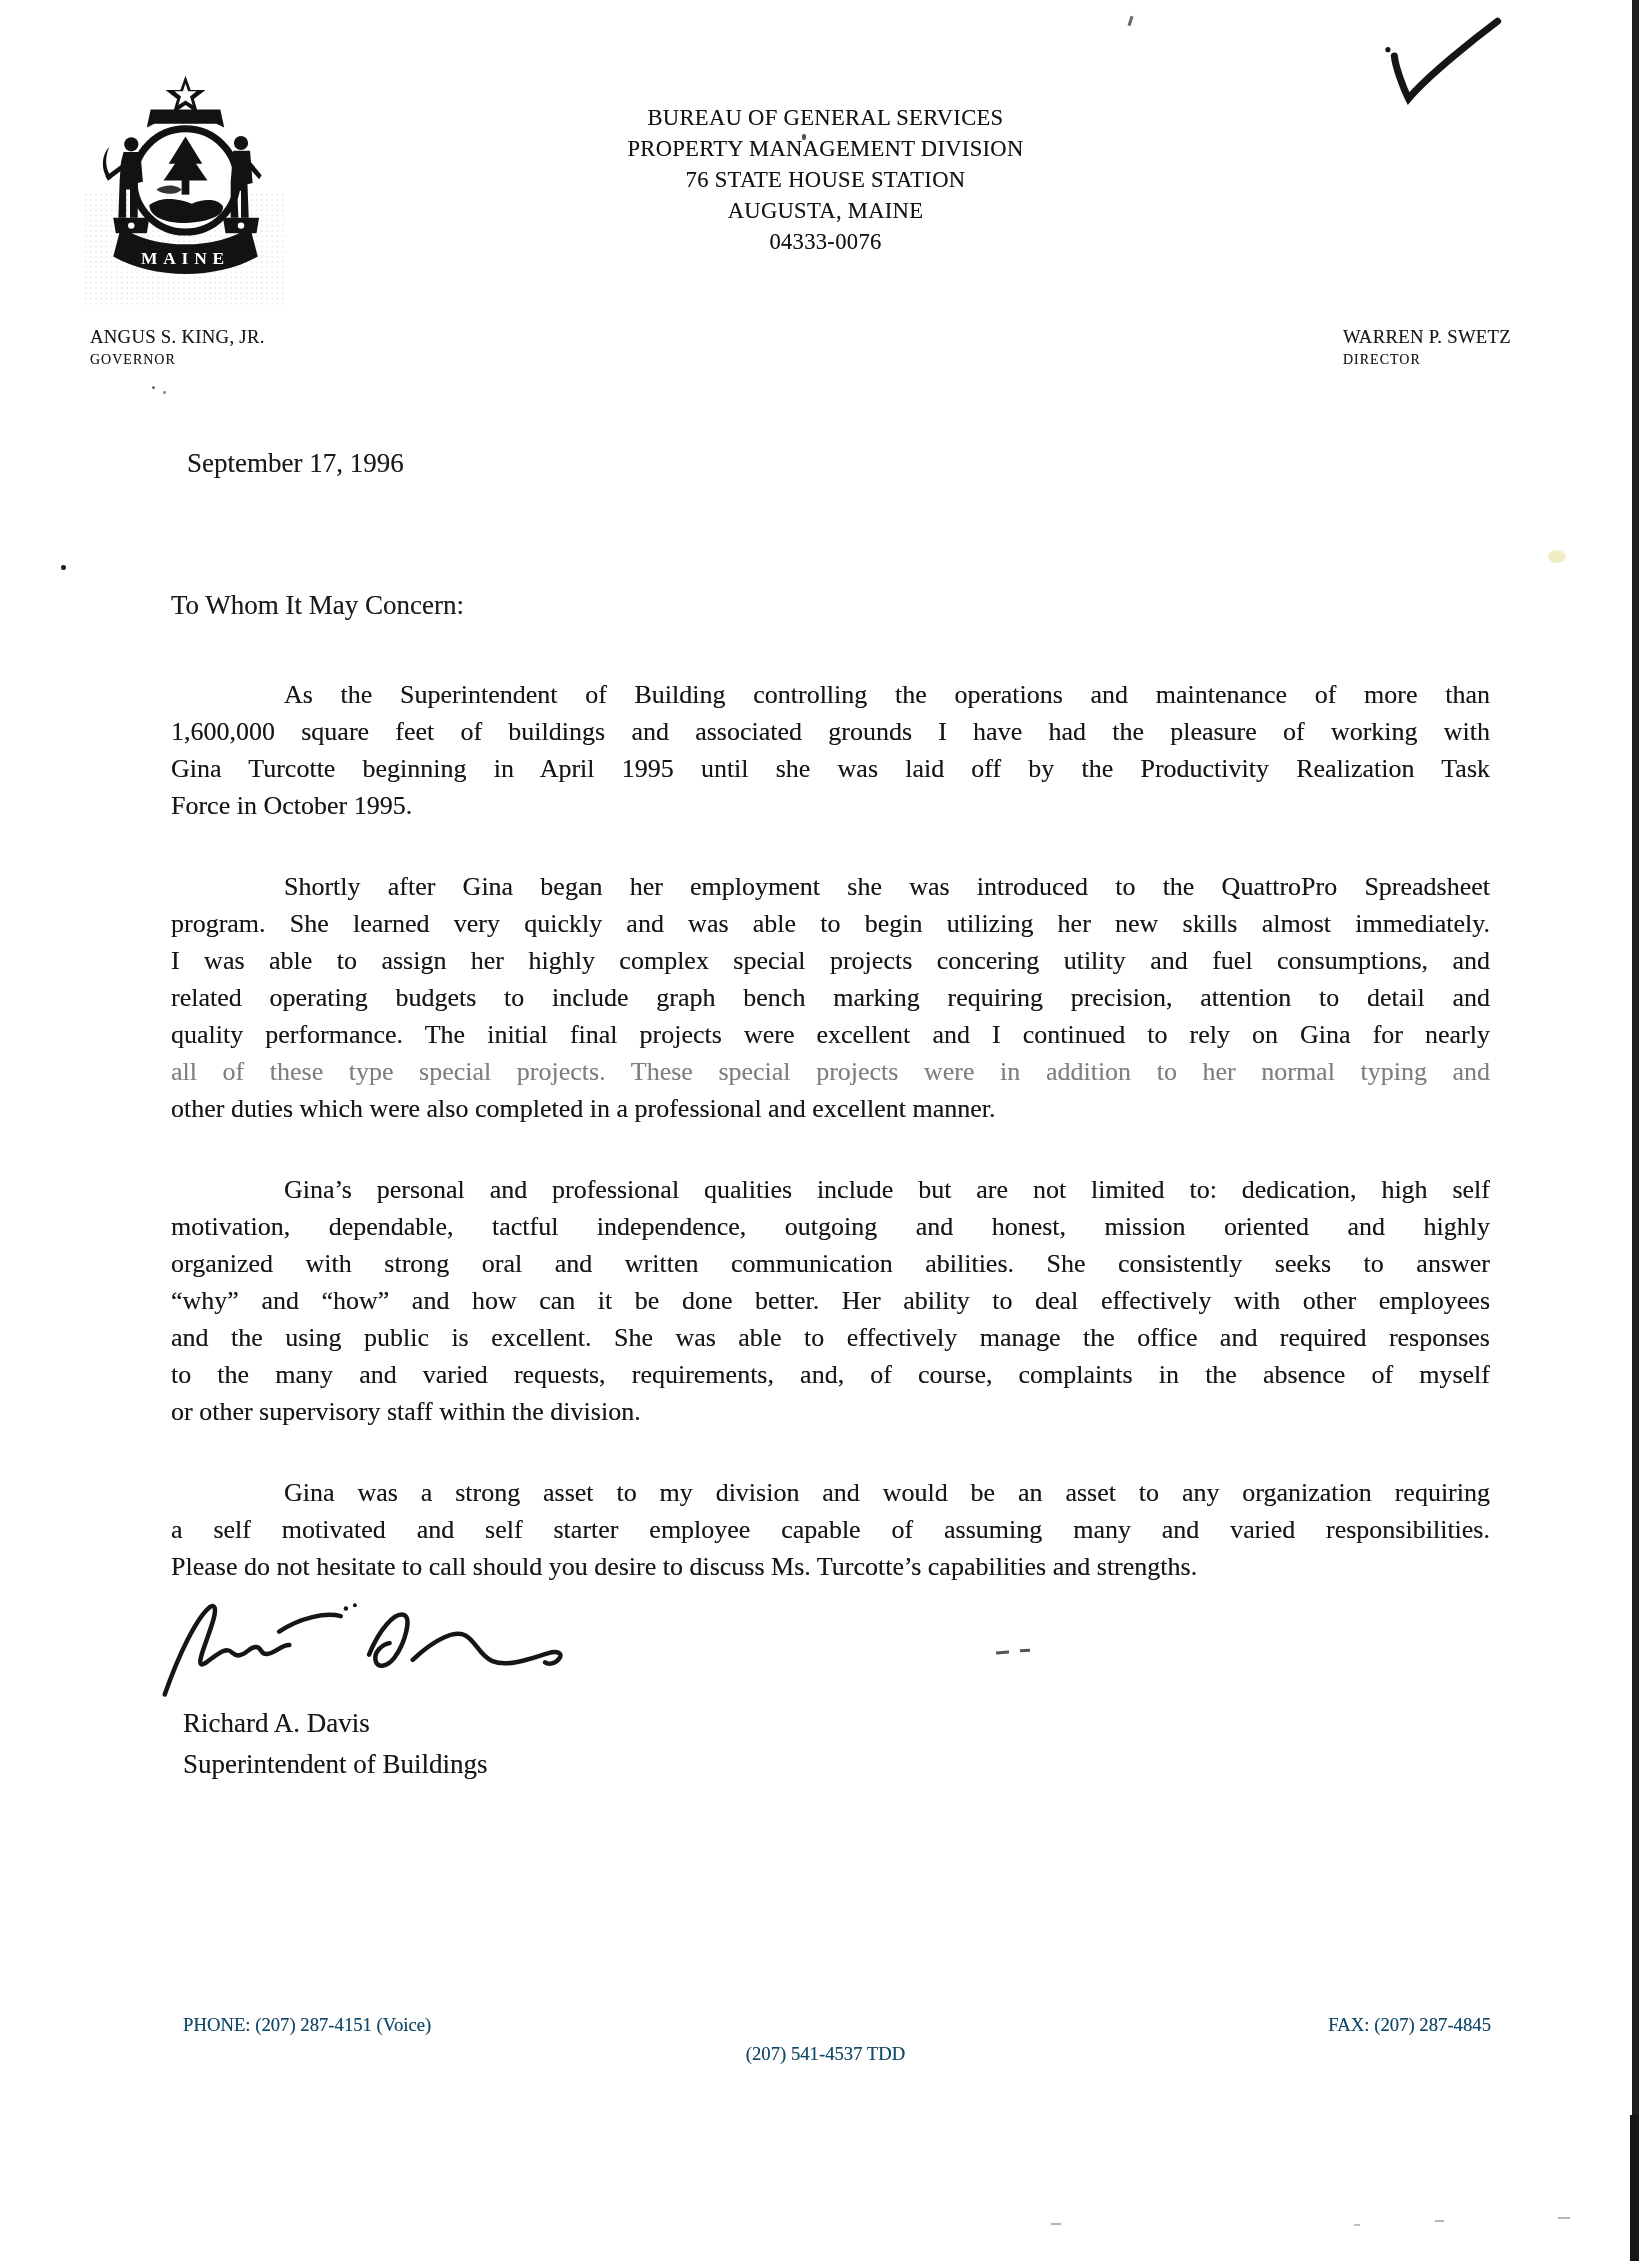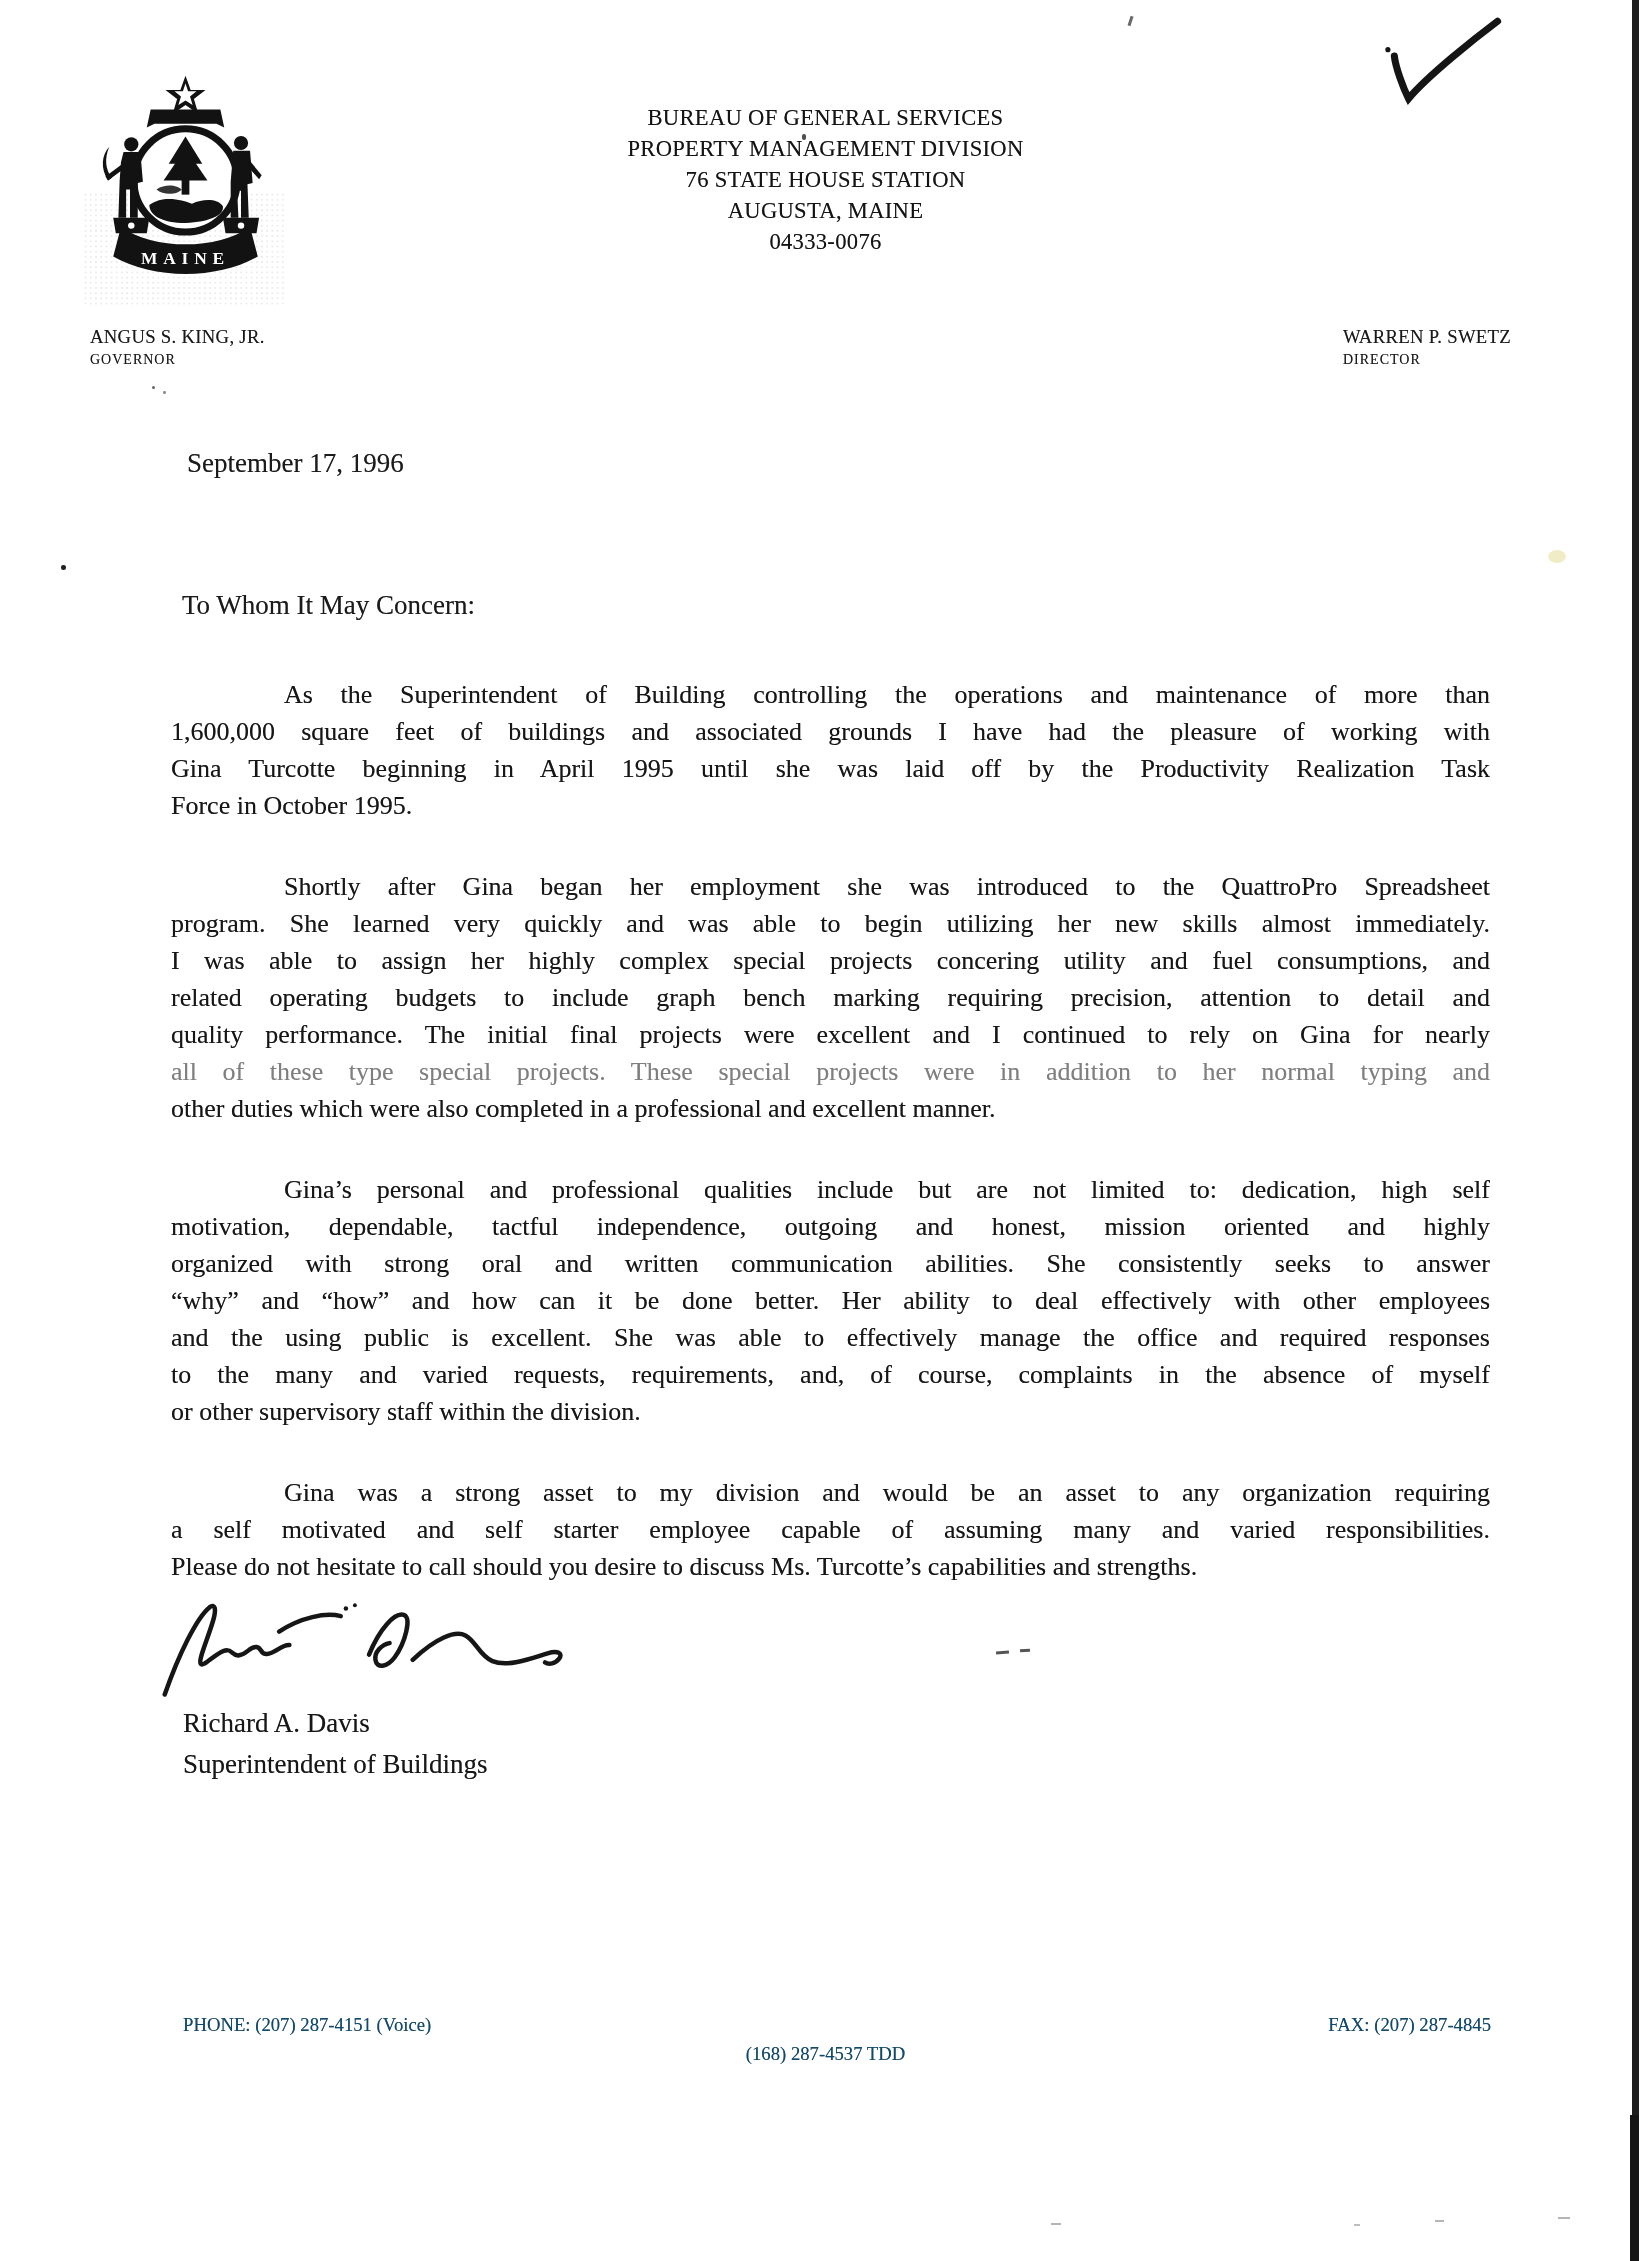--- a/index.html
+++ b/index.html
@@ -21,21 +21,21 @@
     color:#141414;
   }
   
   .official{text-align:left;color:#1a1a1a;}
   .official .name{font-size:18.7px;letter-spacing:0.3px;}
   .official .title{font-size:14px;letter-spacing:1px;margin-top:4px;}
   .official-left{left:90px;top:326px;width:206px;}
   .official-right{left:1343px;top:326px;width:206px;}
   
   .dateline{left:187px;top:448px;font-size:27px;}
-  .salutation{left:182px;top:590px;font-size:27px;}
+  .salutation{left:171px;top:590px;font-size:27px;}
   .letter-body{left:171px;top:676px;width:1319px;font-size:26px;color:#161616;}
   .para{margin:0 0 44px 0;}
   .line{
     height:37px;line-height:37px;
     text-align:justify;text-align-last:justify;
     white-space:nowrap;overflow:hidden;
   }
   .line.first{padding-left:113px;}
   .line.last{text-align-last:left;}
   .sig-name-block{left:183px;top:1703px;font-size:27px;line-height:41px;color:#171717;}
@@ -174,21 +174,21 @@
   <div class="abs dash" style="left:996px;top:1651px;width:13px;height:2.6px;transform:rotate(-5deg);opacity:.8;"></div>
   <div class="abs dash" style="left:1020px;top:1649px;width:9.7px;height:2.6px;transform:rotate(-4deg);opacity:.8;"></div>
 
   <div class="abs sig-name-block scan-text">
     <div>Richard A. Davis</div>
     <div>Superintendent of Buildings</div>
   </div>
 
   <div class="abs footer-item footer-phone scan-text">PHONE: (207) 287-4151 (Voice)</div>
   <div class="abs footer-item footer-fax scan-text">FAX: (207) 287-4845</div>
-  <div class="abs footer-item footer-tdd scan-text">(168) 287-4537 TDD</div>
+  <div class="abs footer-item footer-tdd scan-text">(207) 541-4537 TDD</div>
 
   <div class="abs edge-bar"></div>
   <div class="abs edge-bar2"></div>
   <div class="abs smudge-yellow"></div>
   <div class="abs speck" style="left:61px;top:565px;width:4.5px;height:4.5px;"></div>
   <div class="abs dash" style="left:1129px;top:15.5px;width:2.6px;height:10.3px;transform:rotate(18deg);opacity:.7;"></div>
   <div class="abs speck" style="left:802px;top:134px;width:3.9px;height:6.4px;border-radius:1.9px;opacity:.8;"></div>
   <div class="abs speck" style="left:152px;top:386px;width:3.2px;height:3.2px;opacity:.7;"></div>
   <div class="abs speck" style="left:163px;top:391px;width:2.6px;height:2.6px;opacity:.5;"></div>
   <div class="abs dash" style="left:1051px;top:2223px;width:10.3px;height:1.9px;opacity:.35;"></div>

